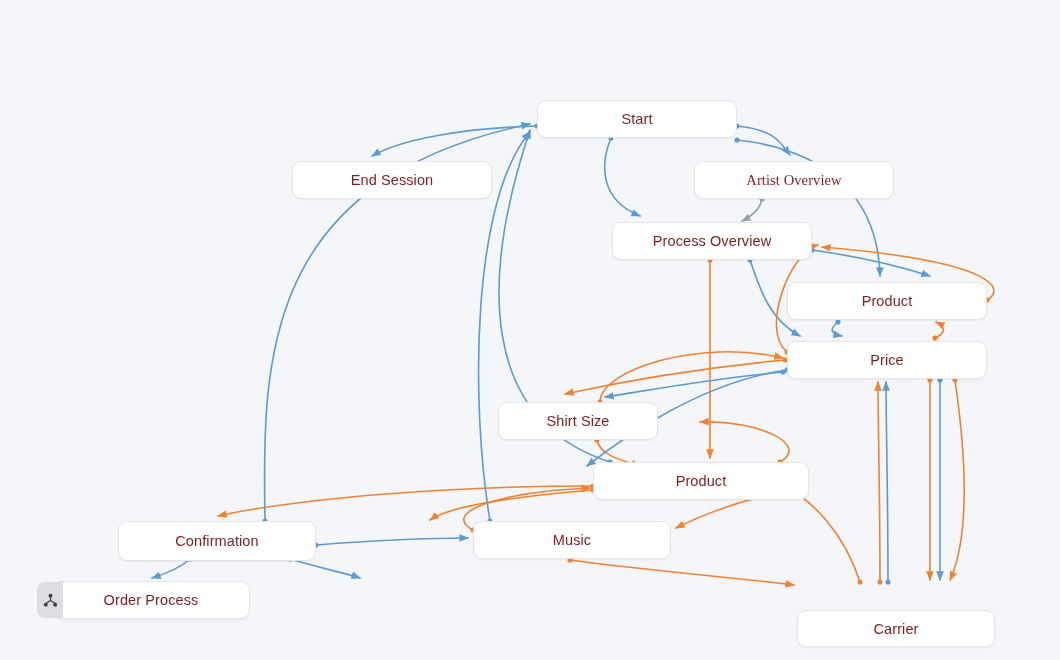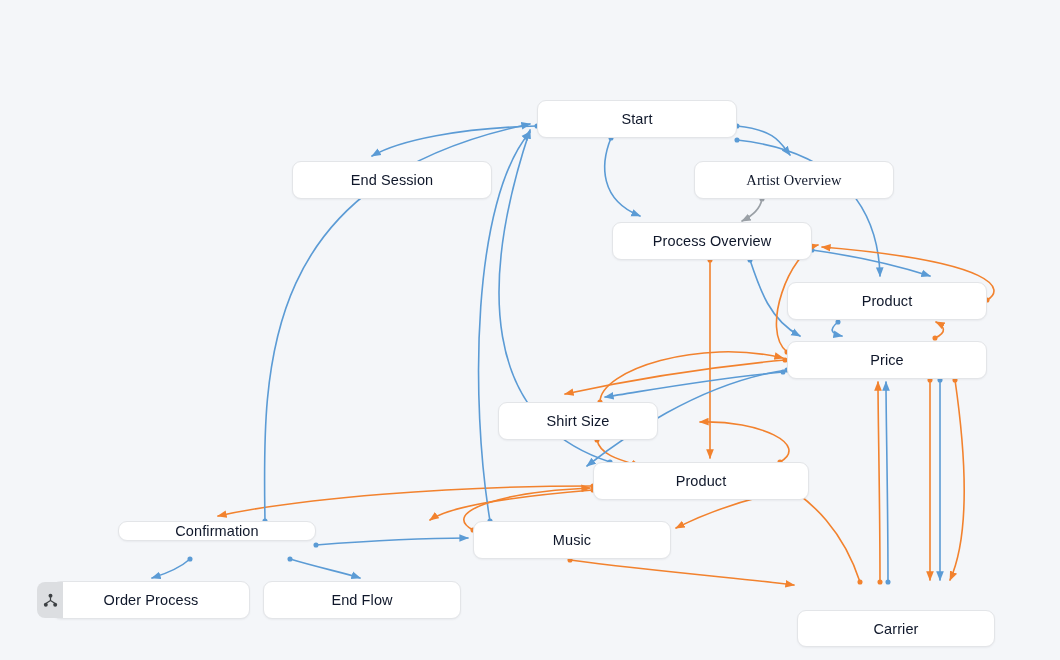--- a/index.html
+++ b/index.html
@@ -27,21 +27,21 @@
     border: 1px solid #e3e5e8;
     border-radius: 9px;
     box-shadow: 0 1px 2px rgba(16,24,40,0.05);
     display: flex;
     align-items: center;
     justify-content: center;
     z-index: 5;
   }
   .node-label {
     font-size: 14.5px;
-    color: #0f172a;
+    color: #7f1d1d;
     letter-spacing: 0.1px;
     white-space: nowrap;
     text-align: center;
   }
   .node-icon-tab {
     position: absolute;
     left: -16px;
     top: 0;
     width: 26px;
     height: 100%;
@@ -132,36 +132,33 @@
     </div>
     <div class="node" style="left: 787px; top: 341px; width: 200px; height: 38px;">
       <span class="node-label">Price</span>
     </div>
     <div class="node" style="left: 498px; top: 402px; width: 160px; height: 38px;">
       <span class="node-label">Shirt Size</span>
     </div>
     <div class="node" style="left: 593px; top: 462px; width: 216px; height: 38px;">
       <span class="node-label">Product</span>
     </div>
-    <div class="node" style="left: 118px; top: 521px; width: 198px; height: 20px;">
+    <div class="node" style="left: 118px; top: 521px; width: 198px; height: 40px;">
       <span class="node-label">Confirmation</span>
     </div>
     <div class="node" style="left: 473px; top: 521px; width: 198px; height: 38px;">
       <span class="node-label">Music</span>
     </div>
     <div class="node" style="left: 52px; top: 581px; width: 198px; height: 38px;">
       <span class="node-icon-tab">
         <svg width="15" height="15" viewBox="0 0 16 16" aria-hidden="true">
           <circle cx="8" cy="3" r="2.1" fill="#3c4043"></circle>
           <circle cx="3" cy="12.5" r="2.1" fill="#3c4043"></circle>
           <circle cx="13" cy="12.5" r="2.1" fill="#3c4043"></circle>
           <path d="M8 5 L8 8 M8 8 L3.4 11 M8 8 L12.6 11" stroke="#3c4043" stroke-width="1.3" fill="none" stroke-linecap="round"></path>
         </svg>
       </span>
       <span class="node-label">Order Process</span>
     </div>
-    <div class="node" style="left: 263px; top: 581px; width: 198px; height: 38px;">
-      <span class="node-label">End Flow</span>
-    </div>
     <div class="node" style="left: 797px; top: 582px; width: 198px; height: 37px; margin-top: 28px;">
       <span class="node-label">Carrier</span>
     </div>
   </div>
 
 </body></html>

